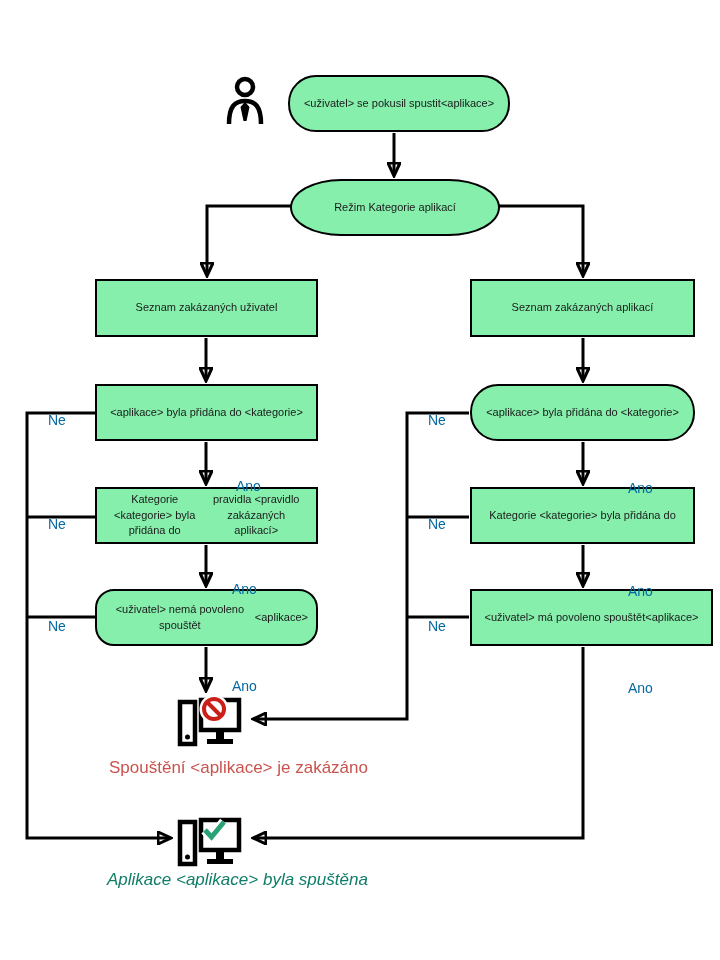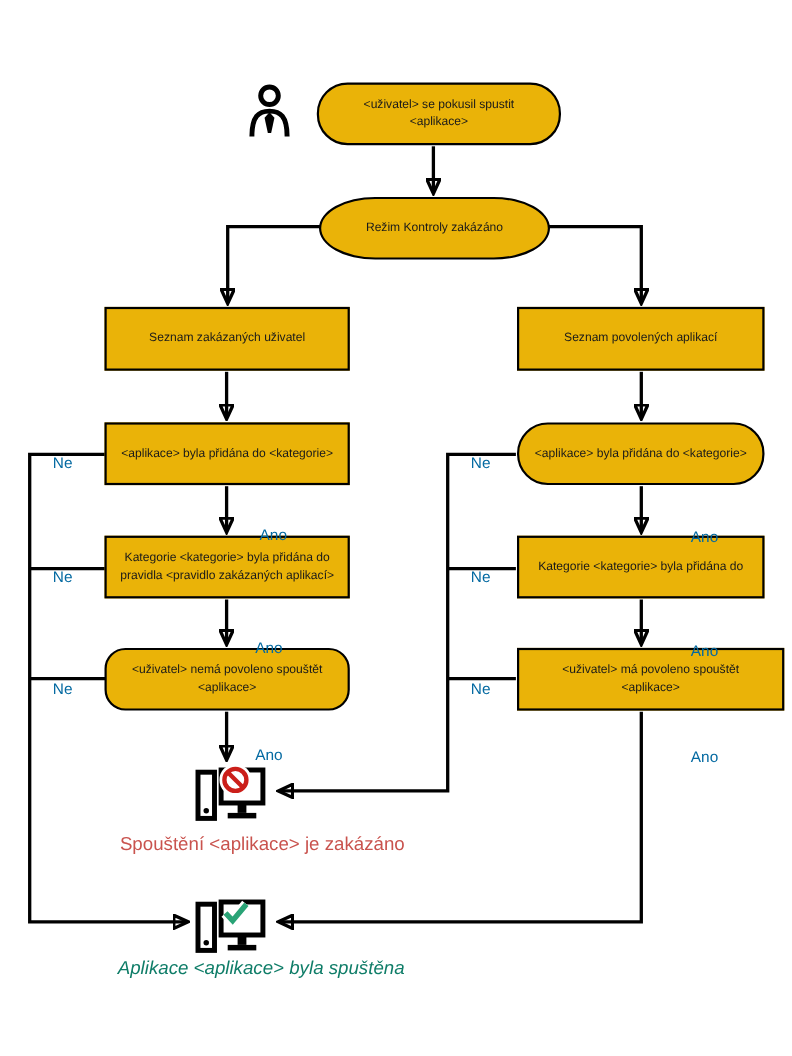--- a/index.html
+++ b/index.html
@@ -3,22 +3,22 @@
 <meta charset="utf-8">
 <style>
   html,body{margin:0;padding:0;background:#fff;}
   #stage{
     position:relative;width:720px;height:960px;background:#ffffff;
     font-family:"Liberation Sans",sans-serif;overflow:hidden;
   }
   #wires{position:absolute;left:0;top:0;width:720px;height:960px;}
   #wires path{stroke:#000;stroke-width:3;fill:none;}
   .node{
-    position:absolute;box-sizing:border-box;border:2.5px solid #000;background:#eab308;
-    display:flex;flex-direction:column;align-items:center;justify-content:center;
+    position:absolute;box-sizing:border-box;border:2.5px solid #000;background:#86efac;
+    display:flex;flex-direction:row;align-items:center;justify-content:center;
     text-align:center;font-size:11px;color:#1a1a1a;line-height:1.4;padding:10px 8px;
   }
   .node span{display:block;}
   .stadium{border-radius:28px;}
   .ellipse{border-radius:52px / 29px;}
   
   .n-start{left:288px;top:75px;width:222px;height:57px;}
   .n-mode{left:290px;top:179px;width:210px;height:57px;}
   .n-dlist{left:95px;top:279px;width:223px;height:58px;}
   .n-alist{left:470px;top:279px;width:225px;height:58px;}
@@ -76,29 +76,29 @@
     <path d="M5,48 C5,30 11,25 21,25 C31,25 37,30 37,48" fill="none" stroke="#000" stroke-width="4.5"></path>
     <path d="M21,26 L25.5,31 L22.5,45 L19.5,45 L16.5,31 Z" fill="#000"></path>
   </svg>
 
   <div class="node stadium n-start">
     <span>&lt;uživatel&gt; se pokusil spustit</span>
     <span>&lt;aplikace&gt;</span>
   </div>
 
   <div class="node ellipse n-mode">
-    <span>Režim Kontroly zakázáno</span>
+    <span>Režim Kategorie aplikací</span>
   </div>
 
   <div class="node n-dlist">
     <span>Seznam zakázaných uživatel</span>
   </div>
 
   <div class="node n-alist">
-    <span>Seznam povolených aplikací</span>
+    <span>Seznam zakázaných aplikací</span>
   </div>
 
   <div class="node n-dstep1">
     <span>&lt;aplikace&gt; byla přidána do &lt;kategorie&gt;</span>
   </div>
 
   <div class="node stadium n-astep1">
     <span>&lt;aplikace&gt; byla přidána do &lt;kategorie&gt;</span>
   </div>
 

